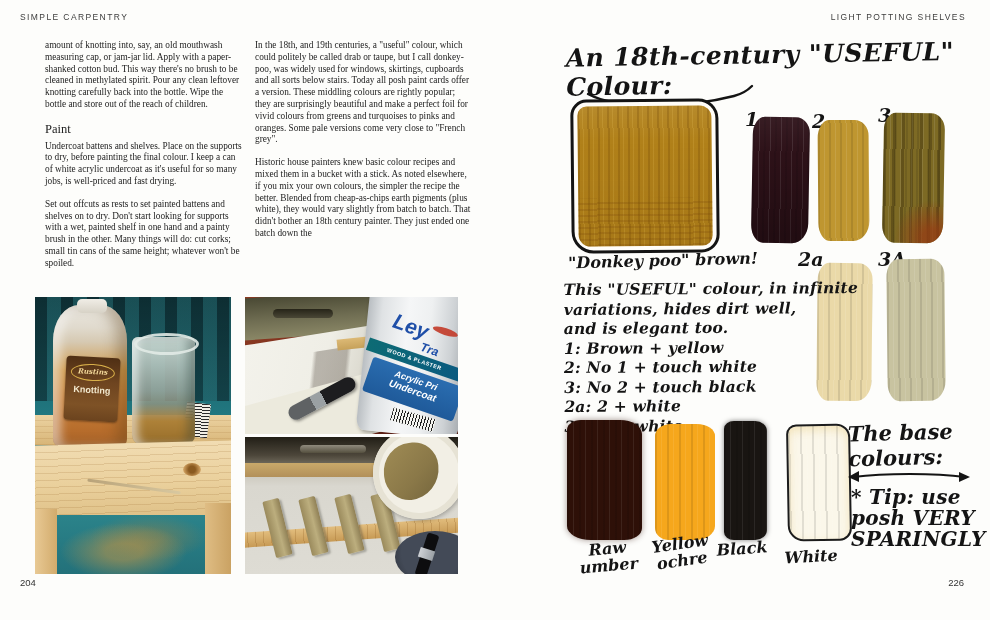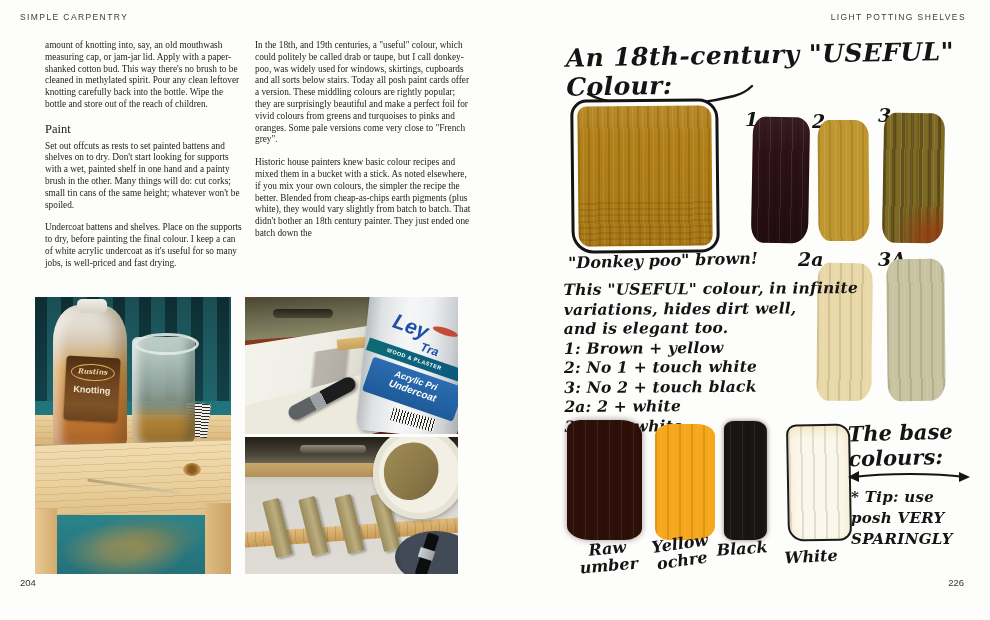--- a/index.html
+++ b/index.html
@@ -155,34 +155,34 @@
   .b-white{left:787px;top:424px;width:60px;height:113px;border:2.5px solid #1c1c1c;border-radius:10px 14px 12px 16px;transform:rotate(-1deg);
     box-shadow:inset 0 4px 10px rgba(225,185,80,.30);}
   .base-label{position:absolute;font-size:16px;line-height:17px;text-align:center;}
   .lbl-raw{left:566px;top:540px;width:84px;transform:rotate(-5deg);}
   .lbl-yellow{left:641px;top:535px;width:80px;transform:rotate(-8deg);}
   .lbl-black{left:710px;top:540px;width:64px;transform:rotate(-4deg);}
   .lbl-white{left:776px;top:548px;width:70px;transform:rotate(-3deg);}
 
   .base-head{left:848px;top:420px;font-size:21px;line-height:25px;transform:rotate(-1.5deg);}
   .arrow{left:845px;top:469px;}
-  .tip{left:851px;top:487px;font-size:15px;line-height:21px;letter-spacing:.3px;}
+  .tip{left:851px;top:487px;font-size:20px;line-height:21px;letter-spacing:.3px;}
 </style>
 </head>
 <body>
 
 <div class="spread">
 
   <div class="running-head rh-left">SIMPLE CARPENTRY</div>
 
   <div class="textcol col1">
     <p>amount of knotting into, say, an old mouthwash measuring cap, or jam-jar lid. Apply with a paper-shanked cotton bud. This way there's no brush to be cleaned in methylated spirit. Pour any clean leftover knotting carefully back into the bottle. Wipe the bottle and store out of the reach of children.</p>
     <h3 class="h-paint">Paint</h3>
+    <p>Undercoat battens and shelves. Place on the supports to dry, before painting the final colour. I keep a can of white acrylic undercoat as it's useful for so many jobs, is well-priced and fast drying.</p>
     <p>Set out offcuts as rests to set painted battens and shelves on to dry. Don't start looking for supports with a wet, painted shelf in one hand and a painty brush in the other. Many things will do: cut corks; small tin cans of the same height; whatever won't be spoiled.</p>
-    <p>Undercoat battens and shelves. Place on the supports to dry, before painting the final colour. I keep a can of white acrylic undercoat as it's useful for so many jobs, is well-priced and fast drying.</p>
   </div>
 
   <div class="textcol col2">
     <p>In the 18th, and 19th centuries, a "useful" colour, which could politely be called drab or taupe, but I call donkey-poo, was widely used for windows, skirtings, cupboards and all sorts below stairs. Today all posh paint cards offer a version. These middling colours are rightly popular; they are surprisingly beautiful and make a perfect foil for vivid colours from greens and turquoises to pinks and oranges. Some pale versions come very close to "French grey".</p>
     <p>Historic house painters knew basic colour recipes and mixed them in a bucket with a stick. As noted elsewhere, if you mix your own colours, the simpler the recipe the better. Blended from cheap-as-chips earth pigments (plus white), they would vary slightly from batch to batch. That didn't bother an 18th century painter. They just ended one batch down the</p>
   </div>
 
   <div class="photo" id="photo1">
     <div class="p1-backpattern"></div>
     <div class="p1-backrail"></div>

